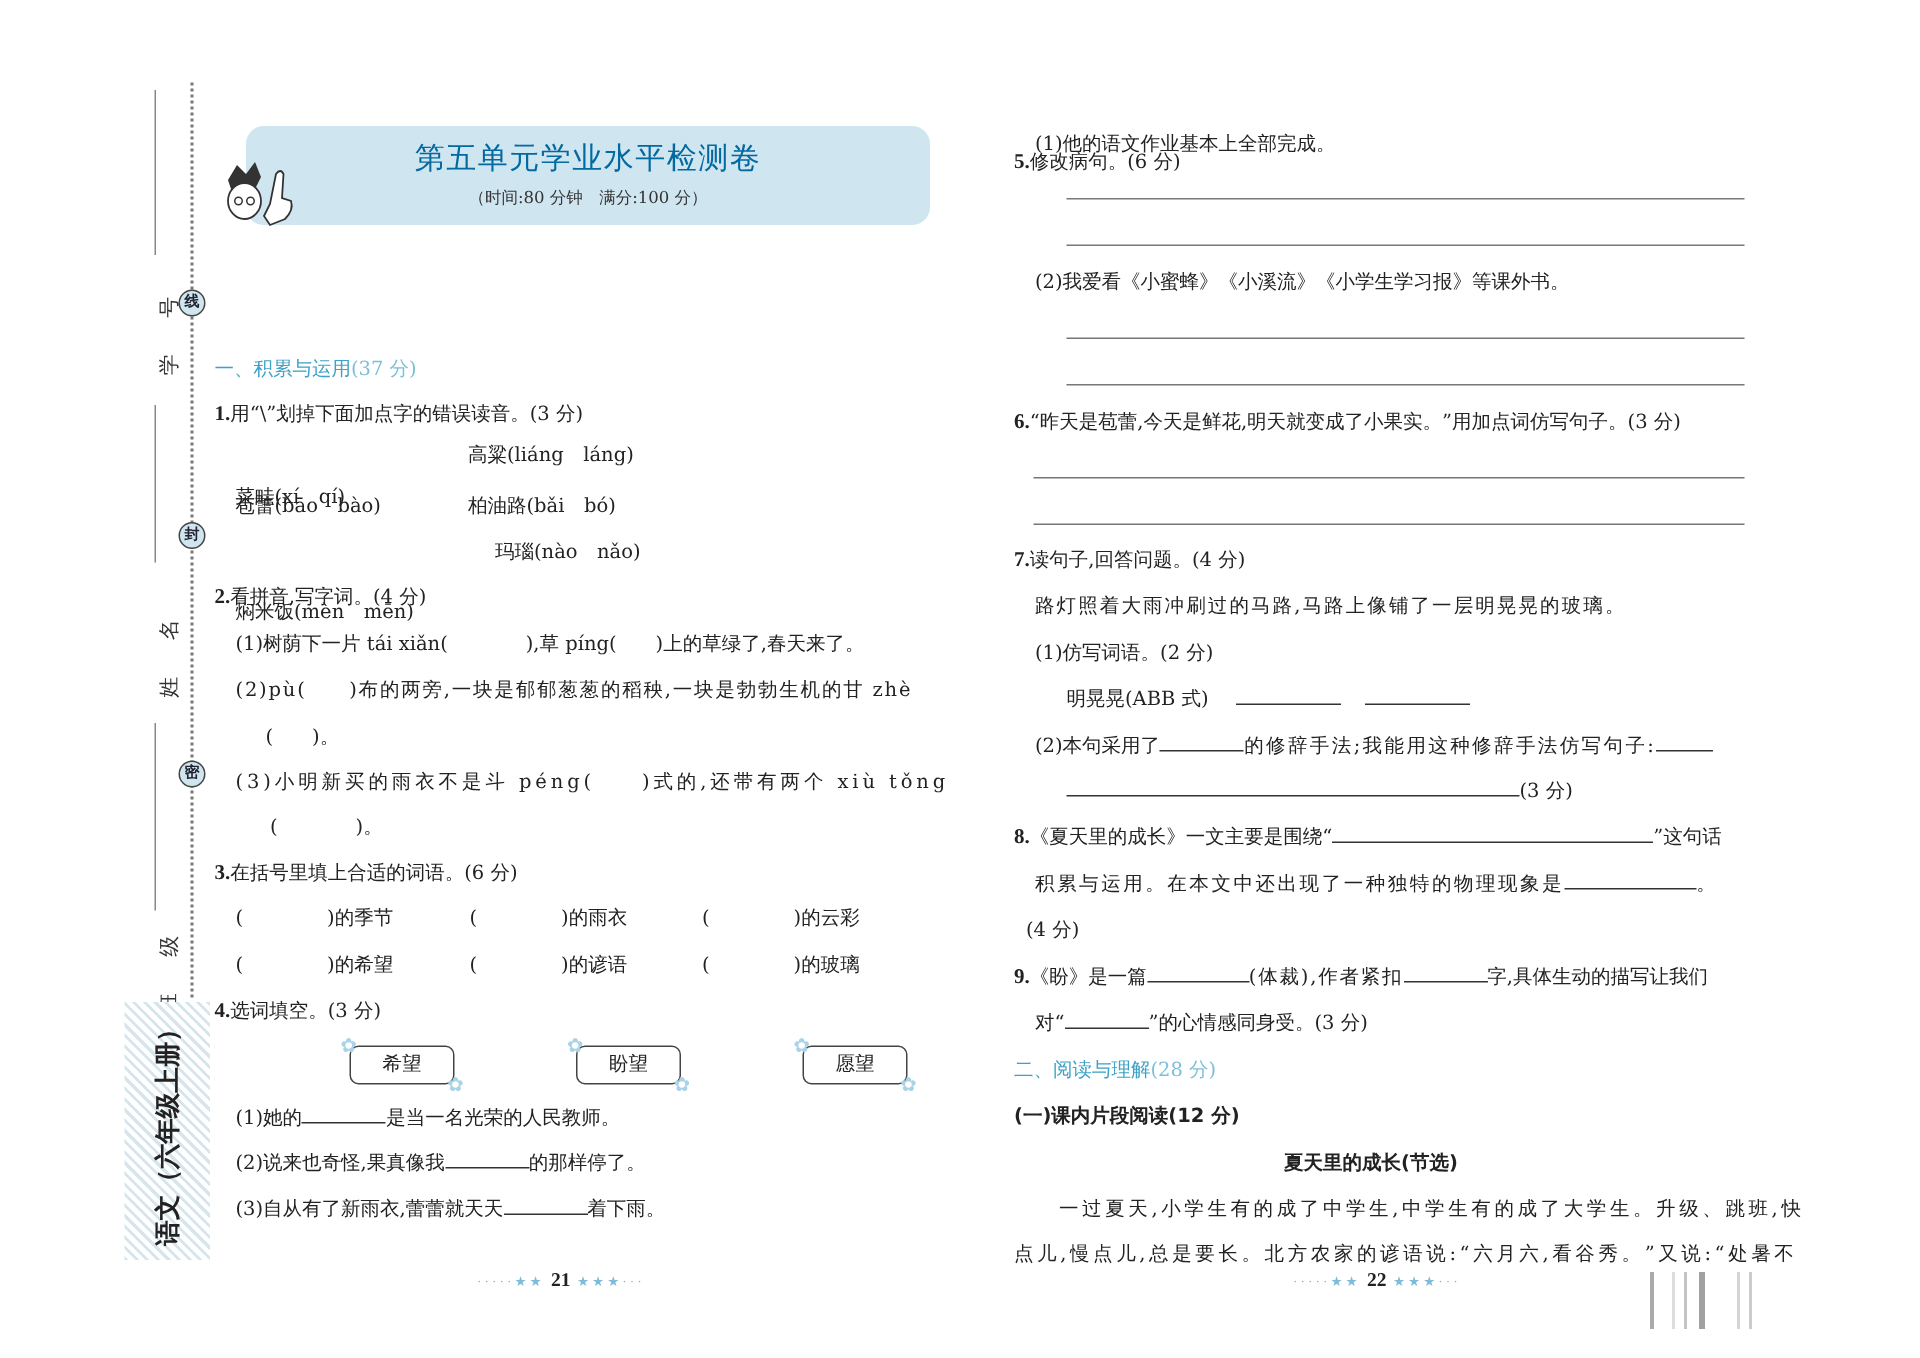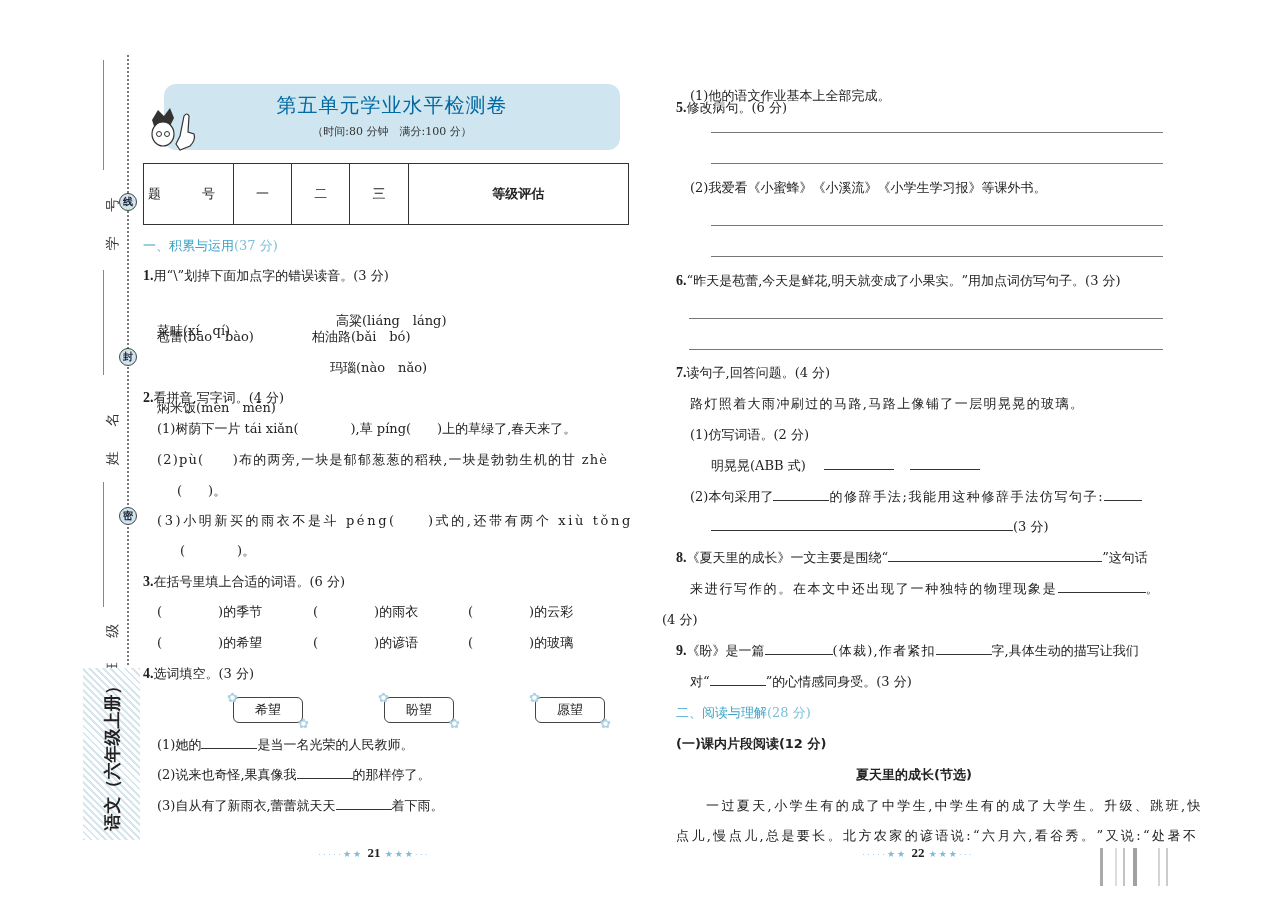--- a/index.html
+++ b/index.html
@@ -72,39 +72,32 @@
 <svg class="mascot" viewBox="0 0 56 48">
   <path d="M6 14 L12 4 L18 10 L24 2 L28 12 L22 24 L10 26 Z" fill="#333"></path>
   <ellipse cx="17" cy="28" rx="11" ry="12" fill="#fff" stroke="#333" stroke-width="1.2"></ellipse>
   <circle cx="13" cy="28" r="2.5" fill="none" stroke="#333"></circle>
   <circle cx="21" cy="28" r="2.5" fill="none" stroke="#333"></circle>
   <path d="M30 38 L34 30 L38 10 Q41 6 43 10 L42 26 L48 28 Q50 34 44 40 L34 44 Z" fill="#fff" stroke="#333" stroke-width="1.2"></path>
 </svg>
 
 <table class="score">
   <tbody>
-      <tr>
-    <td class="head">题　号</td>
-    <td>一</td>
-    <td>二</td>
-    <td>三</td>
-    <td style="font-weight:bold;">等级评估</td>
-  </tr>
 </tbody>
   </table>
 
 <div class="section" style="left:143px;top:237px;">
   <span>一、积累与运用</span><span class="pts">(37 分)</span>
 </div>
 
 <div class="q" style="left:143px;top:267px;">
   <b>1.</b><span>用“\”划掉下面加点字的错误读音。(3 分)</span>
 </div>
 <div class="line" style="left:157px;top:298px;margin-top:24px;"><span>菜畦</span><span>(xí　qí)</span></div>
-<div class="line" style="left:312px;top:312px;margin-left:24px;"><span>高粱</span><span>(liáng　láng)</span></div>
+<div class="line" style="left:312px;top:294px;"><span>高粱</span><span>(liáng　láng)</span></div>
 <div class="line" style="left:157px;top:328px;"><span>苞蕾</span><span>(bāo　bào)</span></div>
 <div class="line" style="left:312px;top:328px;"><span>柏油路</span><span>(bǎi　bó)</span></div>
 <div class="line" style="left:157px;top:359px;margin-top:40px;"><span>焖米饭</span><span>(mèn　mēn)</span></div>
 <div class="line" style="left:312px;top:359px;margin-left:18px;"><span>玛瑙</span><span>(nào　nǎo)</span></div>
 
 <div class="q" style="left:143px;top:389px;">
   <b>2.</b><span>看拼音,写字词。(4 分)</span>
 </div>
 <div class="line" style="left:157px;top:420px;">(1)树荫下一片 tái xiǎn(　　　　),草 píng(　　)上的草绿了,春天来了。</div>
 <div class="line" style="left:157px;top:451px;letter-spacing:1.2px;">(2)pù(　　)布的两旁,一块是郁郁葱葱的稻秧,一块是勃勃生机的甘 zhè</div>
@@ -183,23 +176,23 @@
   <span>(2)本句采用了</span><span class="blank" style="width:56px;"></span><span style="letter-spacing:1.6px;">的修辞手法;我能用这种修辞手法仿写句子:</span><span class="blank" style="width:38px;"></span>
 </div>
 <div class="line" style="left:711px;top:518px;">
   <span class="blank" style="width:302px;"></span><span>(3 分)</span>
 </div>
 
 <div class="q" style="left:676px;top:549px;">
   <b>8.</b><span>《夏天里的成长》一文主要是围绕“</span><span class="blank" style="width:214px;"></span><span>”这句话</span>
 </div>
 <div class="line" style="left:690px;top:580px;letter-spacing:1.7px;">
-  <span>来进行写作的。在本文中还出现了一种独特的物理现象是</span><span class="blank" style="width:88px;"></span><span>。</span>
-</div>
-<div class="line" style="left:662px;top:611px;">(4 分)</div>
+  <span>积累与运用。在本文中还出现了一种独特的物理现象是</span><span class="blank" style="width:88px;"></span><span>。</span>
+</div>
+<div class="line" style="left:684px;top:611px;">(4 分)</div>
 
 <div class="q" style="left:676px;top:642px;">
   <b>9.</b><span>《盼》是一篇</span><span class="blank" style="width:68px;"></span><span style="letter-spacing:1.2px;">(体裁),作者紧扣</span><span class="blank" style="width:56px;"></span><span>字,具体生动的描写让我们</span>
 </div>
 <div class="line" style="left:690px;top:673px;">
   <span>对“</span><span class="blank" style="width:56px;"></span><span>”的心情感同身受。(3 分)</span>
 </div>
 
 <div class="section" style="left:676px;top:704px;">
   <span>二、阅读与理解</span><span class="pts">(28 分)</span>

